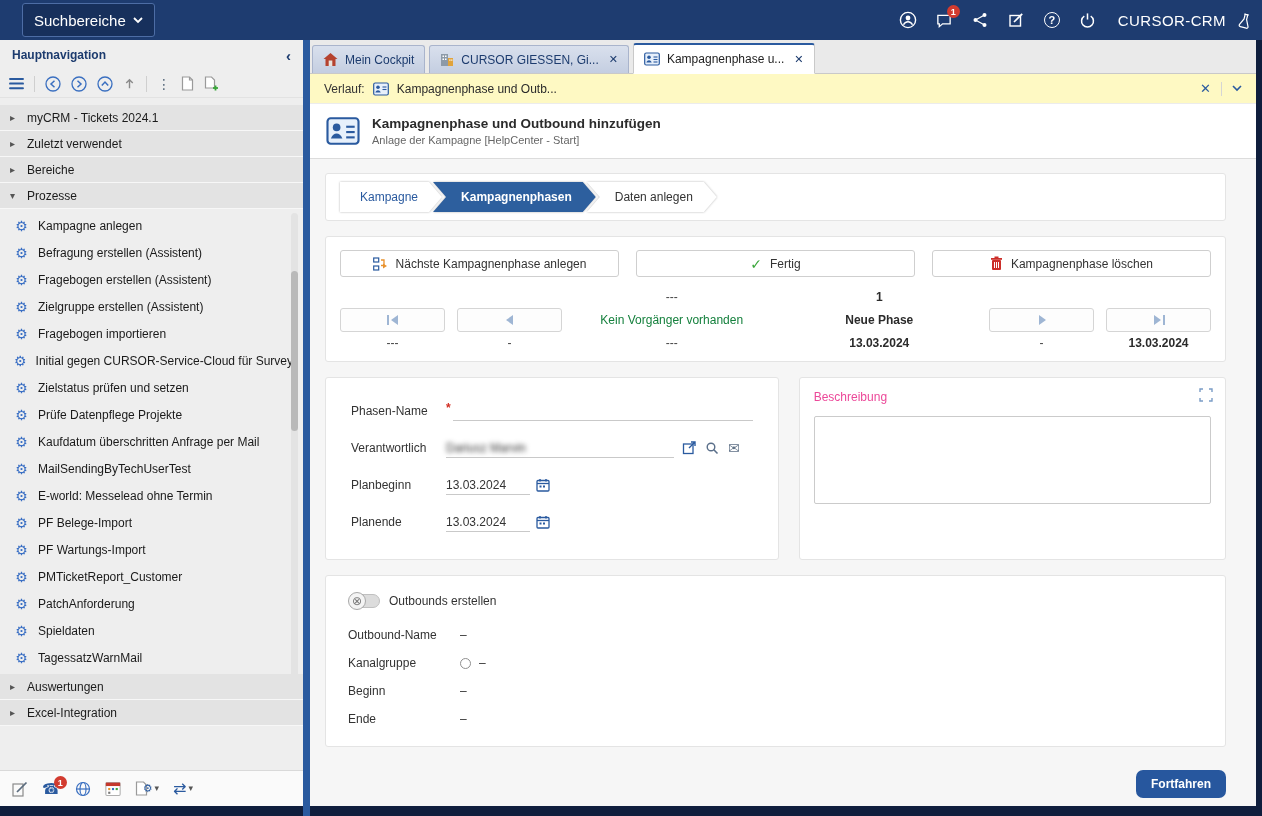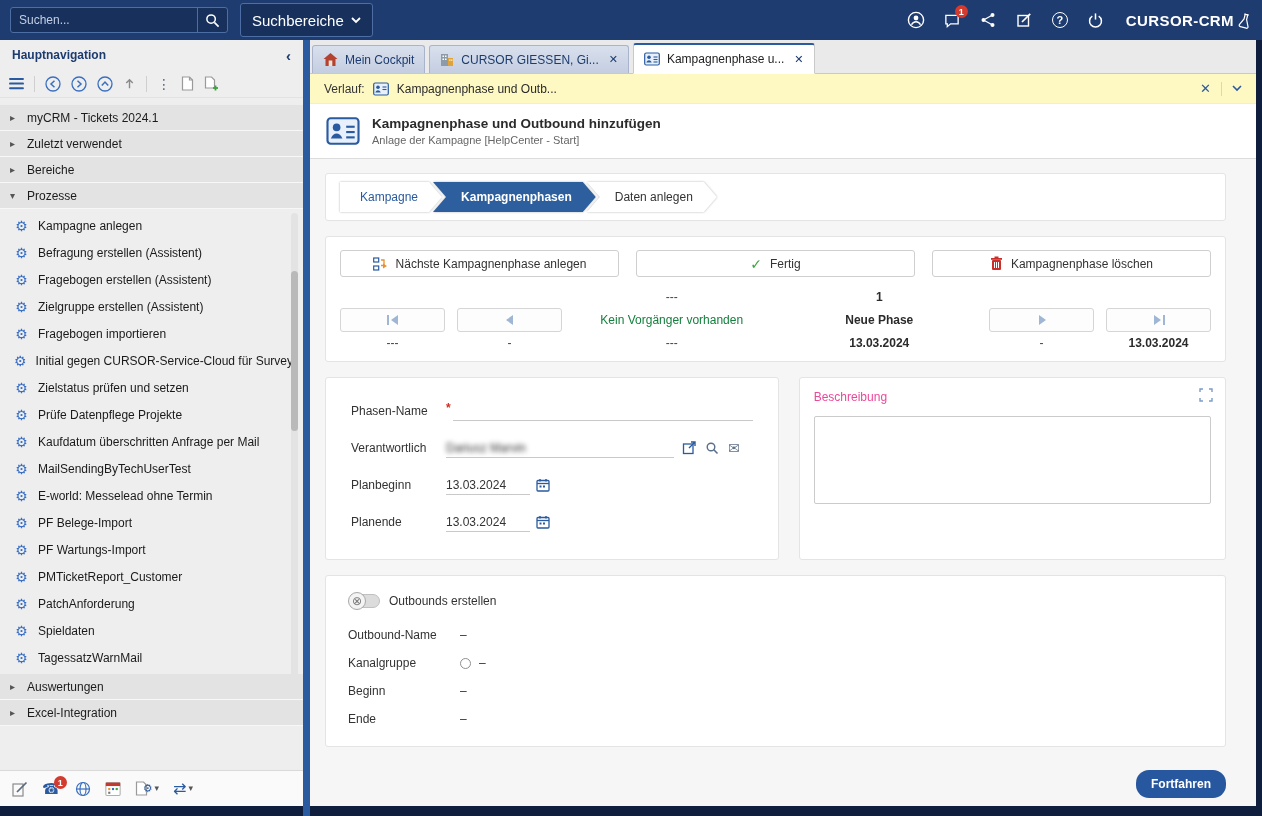--- a/index.html
+++ b/index.html
@@ -12,21 +12,21 @@
   .topbar{position:absolute;left:0;top:0;width:100%;height:40px;background:#1e3c70;display:flex;align-items:center;padding:0 10px;color:#fff;}
   .searchbox{display:flex;align-items:center;width:218px;height:26px;background:#17305c;border:1px solid #4d6da5;border-radius:3px;overflow:hidden;}
   .searchbox input{flex:1;height:100%;background:transparent;border:none;outline:none;color:#e8eef9;font-size:12px;padding:0 8px;font-family:inherit;}
   .searchbox input::placeholder{color:#c2cfe6;}
   .search-btn{width:30px;height:100%;display:flex;align-items:center;justify-content:center;border-left:1px solid #4d6da5;cursor:pointer;}
   .areas-btn{display:flex;align-items:center;gap:7px;height:26px;margin-left:12px;padding:16px 11px;background:#17305c;border:1px solid #4d6da5;border-radius:3px;color:#fff;font-size:15px;cursor:pointer;}
   .topbar-right{margin-left:auto;display:flex;align-items:center;gap:16px;}
   .tb-ic{position:relative;display:flex;align-items:center;justify-content:center;width:20px;height:20px;cursor:pointer;}
   .badge{position:absolute;top:-5px;right:-6px;min-width:13px;height:13px;background:#d23b2f;color:#fff;border-radius:7px;font-size:9px;font-weight:bold;display:flex;align-items:center;justify-content:center;padding:0 2px;}
   .q-circle{width:16px;height:16px;border:1.5px solid #fff;border-radius:50%;display:flex;align-items:center;justify-content:center;font-size:11px;font-weight:bold;}
-  .brand{display:flex;align-items:center;gap:4px;margin-left:4px;font-size:15px;font-weight:bold;letter-spacing:.4px;}
+  .brand{display:flex;align-items:center;gap:12px;margin-left:4px;font-size:15px;font-weight:normal;letter-spacing:.4px;}
 
   
   .sidebar{position:absolute;left:0;top:40px;width:303px;bottom:10px;background:#eeeeee;overflow:hidden;}
   .sb-title{height:30px;display:flex;align-items:center;padding:0 12px;color:#1c3b6e;font-weight:bold;font-size:12px;}
   .sb-collapse{margin-left:auto;color:#1c3b6e;font-size:15px;font-weight:bold;cursor:pointer;line-height:1;}
   .sb-toolbar{height:28px;display:flex;align-items:center;gap:10px;padding:0 9px;border-bottom:1px solid #e2e2e2;}
   .sb-toolbar .tool{display:flex;align-items:center;justify-content:center;cursor:pointer;}
   .sb-sep{width:1px;height:16px;background:#cfcfcf;}
   .acc{height:26px;display:flex;align-items:center;gap:8px;padding:0 10px;background:#e3e3e3;border-bottom:1px solid #f7f7f7;color:#1b1b1b;cursor:pointer;}
   .acc-first{margin-top:7px;}
@@ -108,37 +108,28 @@
   .obpanel{padding:18px 22px 20px;}
   .obtoggle-row{display:flex;align-items:center;gap:9px;margin-bottom:20px;}
   .toggle{position:relative;width:30px;height:14px;background:#dcdcdc;border:1px solid #c0c0c0;border-radius:8px;cursor:pointer;flex:none;margin-left:2px;}
   .knob{position:absolute;left:-3px;top:-3px;width:18px;height:18px;background:#f4f4f4;border:1px solid #a8a8a8;border-radius:50%;display:flex;align-items:center;justify-content:center;color:#777;font-size:12px;line-height:1;}
   .obrow{display:flex;align-items:center;margin-bottom:14px;}
   .obrow:last-child{margin-bottom:0;}
   .oblabel{width:112px;flex:none;color:#333;}
   .radio{width:11px;height:11px;border:1px solid #8f8f8f;border-radius:50%;background:#fff;margin-right:8px;flex:none;cursor:pointer;}
   .obval{color:#333;}
 
-  .continue-btn{position:absolute;right:30px;bottom:8px;background:#27579e;color:#fff;font-weight:bold;font-size:12px;padding:7px 15px;border-radius:13px;border:none;cursor:pointer;font-family:inherit;}
+  .continue-btn{position:absolute;right:30px;bottom:8px;background:#27579e;color:#fff;font-weight:bold;font-size:12px;padding:7px 15px;border-radius:7px;border:none;cursor:pointer;font-family:inherit;}
 </style>
 </head>
 <body>
 
 <div class="frame">
 
   <div class="topbar">
-    <div class="searchbox">
-      <input placeholder="Suchen..." style="">
-      <span class="search-btn">
-        <svg width="15" height="15" viewBox="0 0 16 16">
-            <circle cx="6.5" cy="6.5" r="4.5" fill="none" stroke="#fff" stroke-width="1.6"></circle>
-            <line x1="10" y1="10" x2="14.5" y2="14.5" stroke="#fff" stroke-width="1.8"></line>
-          </svg>
-      </span>
-    </div>
     <div class="areas-btn">
       <span>Suchbereiche</span>
       <svg width="10" height="7" viewBox="0 0 10 7">
           <path d="M1 1l4 4 4-4" fill="none" stroke="#fff" stroke-width="1.8"></path>
         </svg>
     </div>
     <div class="topbar-right">
       <span class="tb-ic">
         <svg width="18" height="18" viewBox="0 0 18 18">
             <circle cx="9" cy="9" r="7.6" fill="none" stroke="#fff" stroke-width="1.4"></circle>

